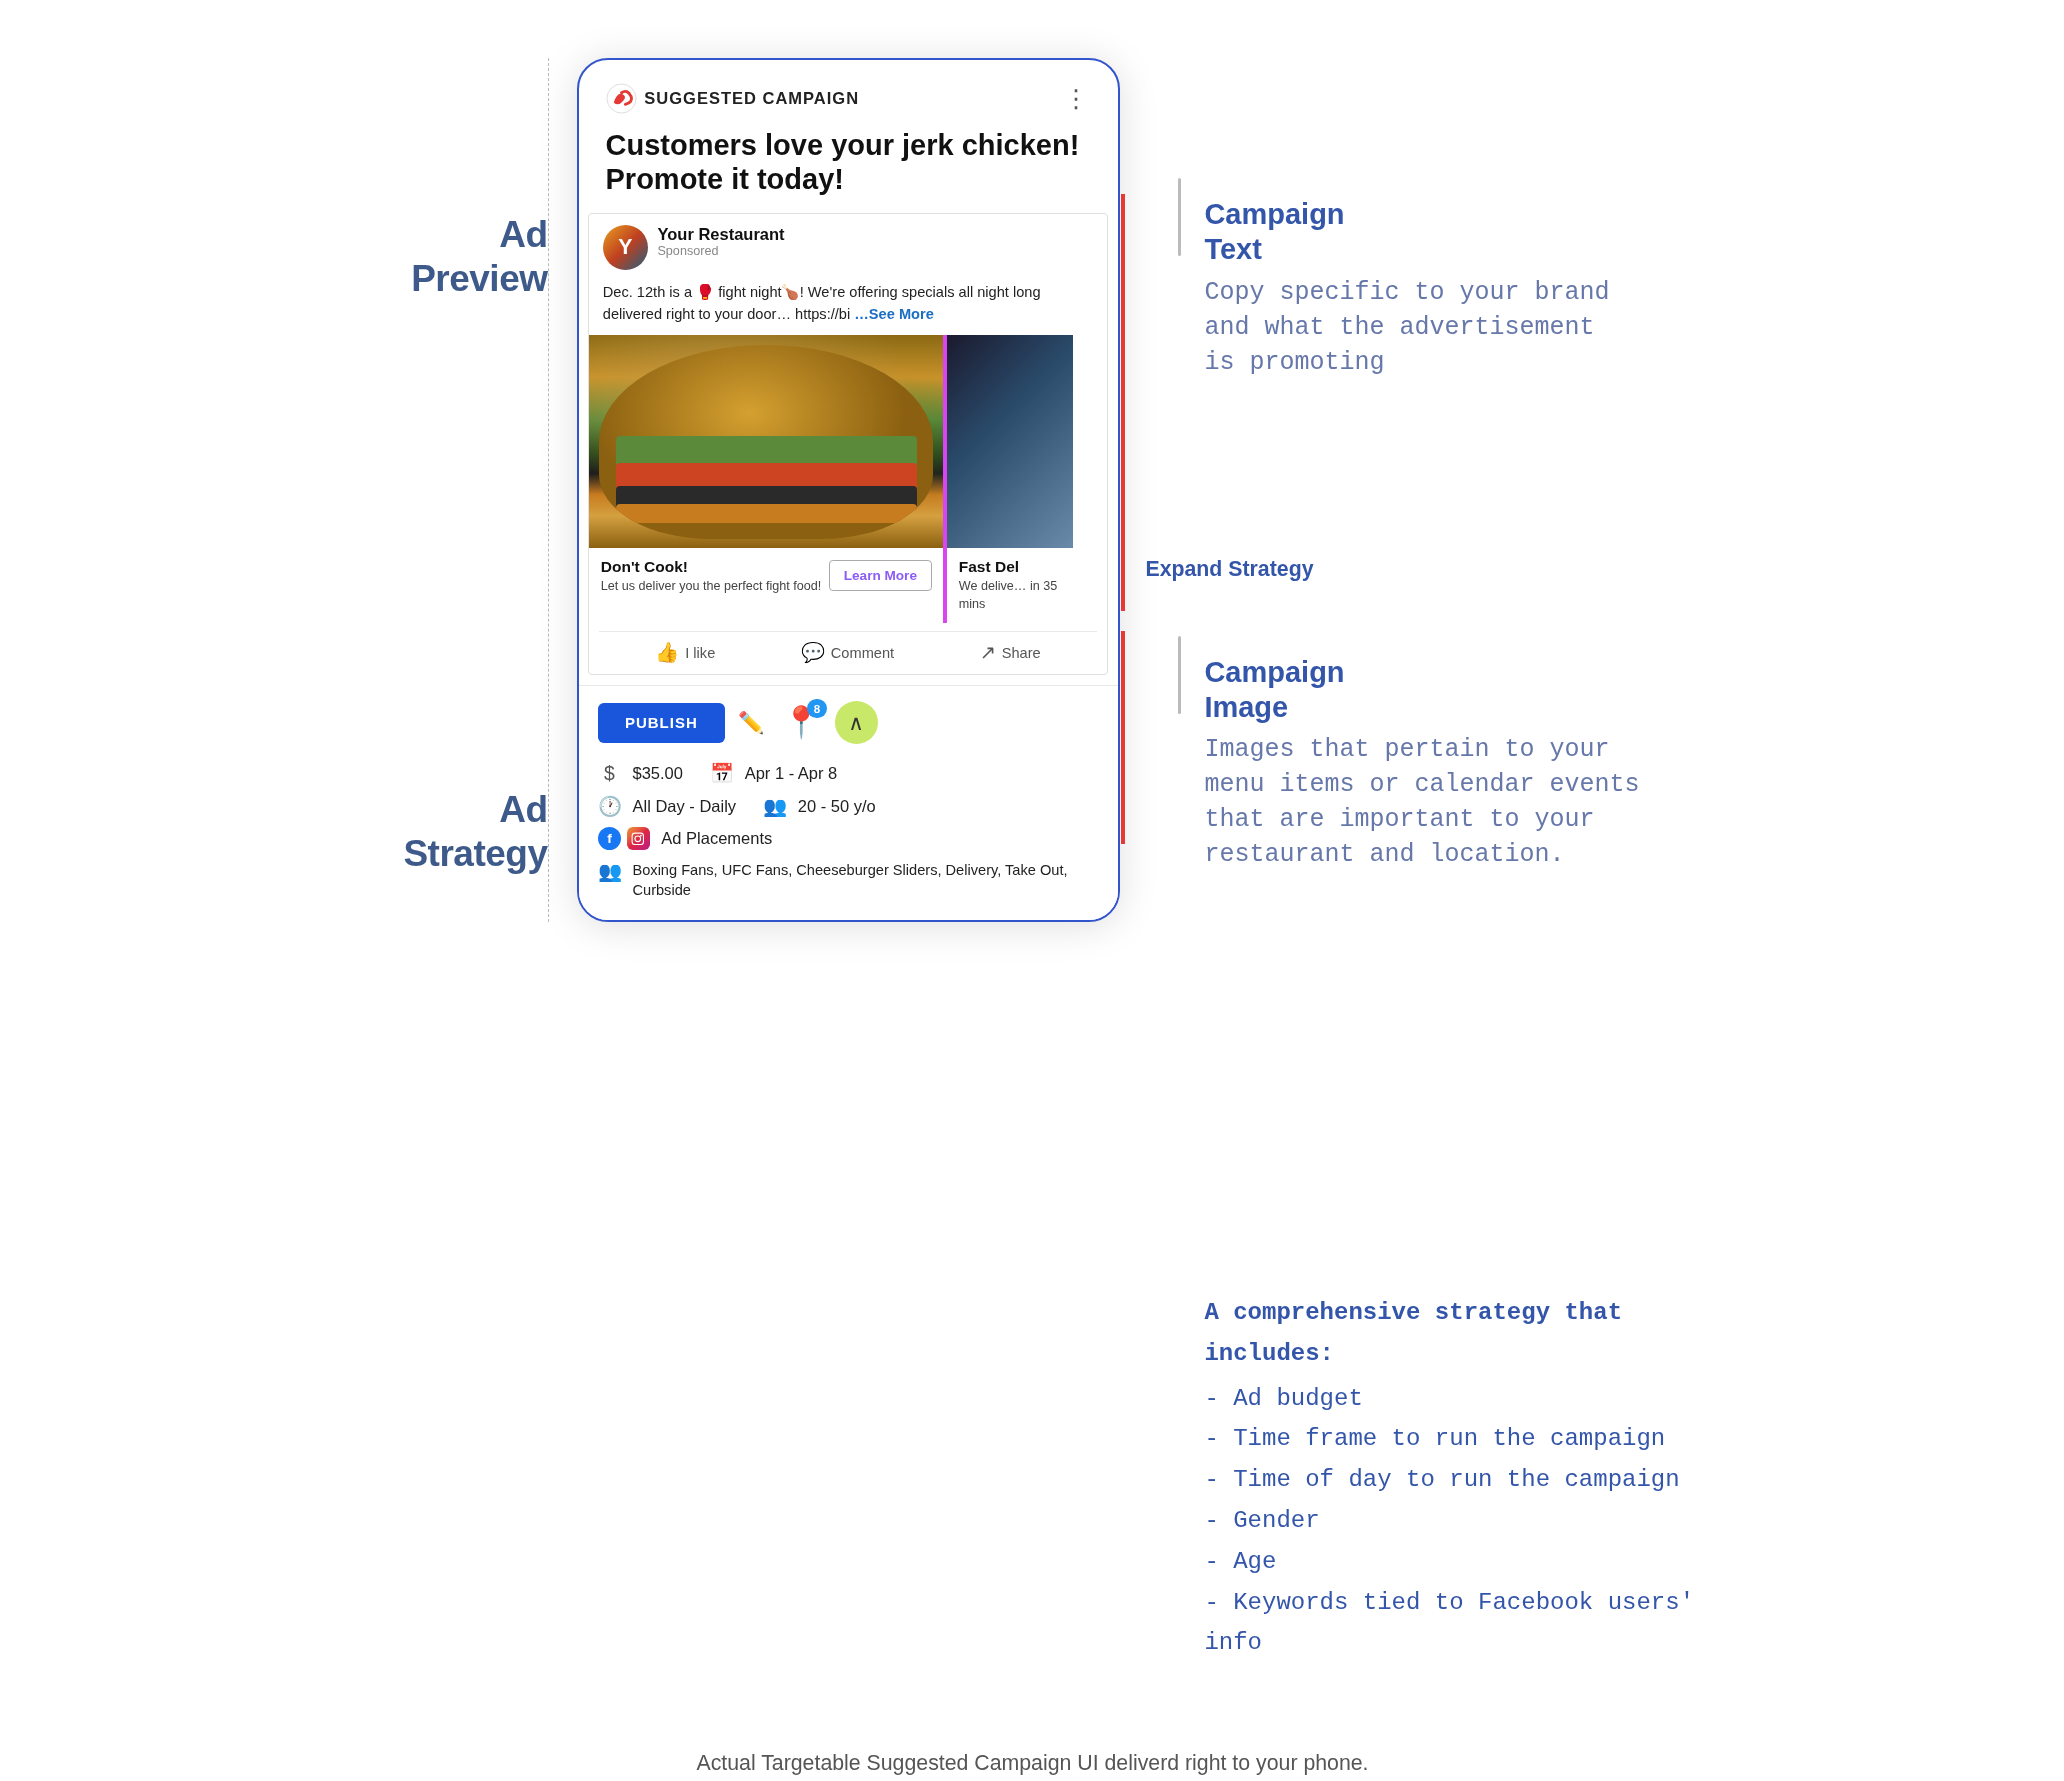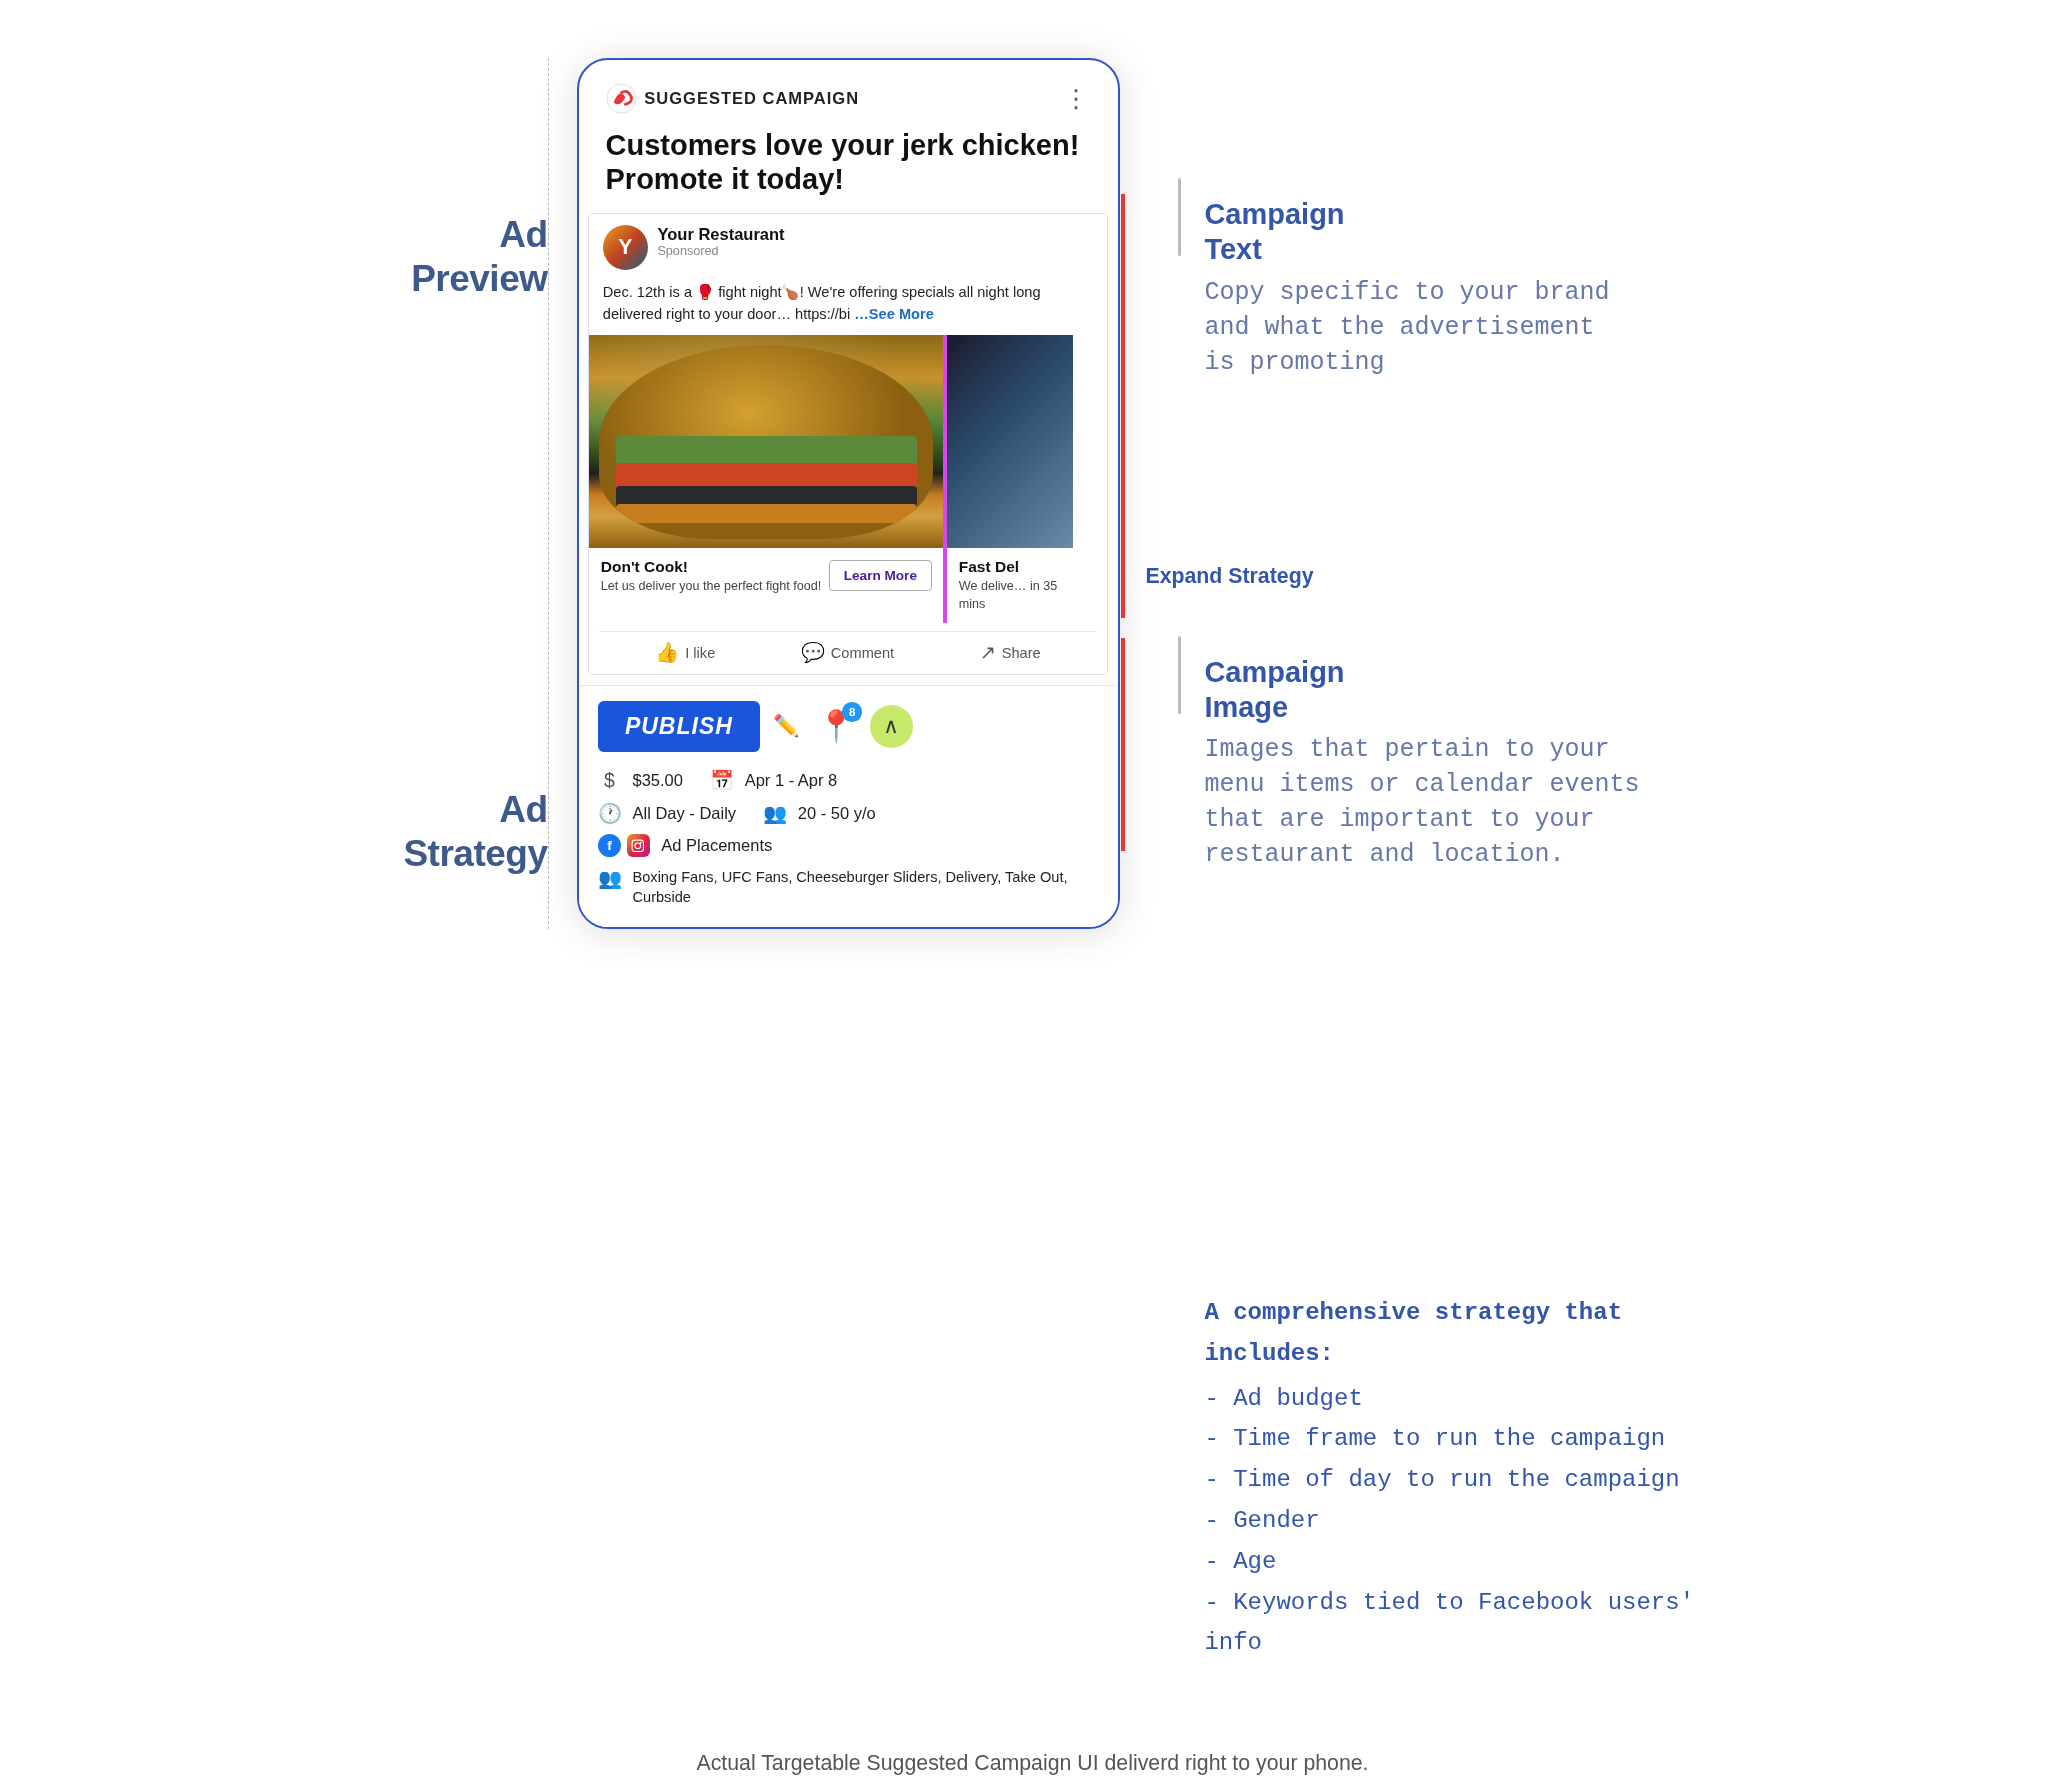--- a/index.html
+++ b/index.html
@@ -220,21 +220,21 @@
     }
     .caption-row {
       display: flex;
       align-items: flex-start;
       justify-content: space-between;
       gap: 7.8px;
     }
     .learn-more-btn {
       border: 1.5px solid #aaa;
       background: #fff;
-      color: #4c1d95;
+      color: #8b5cf6;
       font-size: 13.6px;
       font-weight: 600;
       padding: 6.8px 13.6px;
       border-radius: 3.9px;
       cursor: pointer;
       white-space: nowrap;
       flex-shrink: 0;
       margin-top: 1.9px;
     }
 
@@ -269,28 +269,27 @@
     }
     .publish-row {
       display: flex;
       align-items: center;
       gap: 13.6px;
       margin-bottom: 17.5px;
     }
     .publish-btn {
       background: #1a56db;
       color: #fff;
-      font-size: 23px;
+      font-size: 15px;
       font-weight: 900;
       padding: 11.6px 27px;
       border-radius: 5.8px;
       border: none;
       cursor: pointer;
       letter-spacing: 1px;
-      font-style: italic;
     }
     .edit-icon {
       font-size: 21.3px;
       color: #333;
       cursor: pointer;
     }
     .location-badge {
       position: relative;
       display: inline-flex;
       align-items: flex-end;

